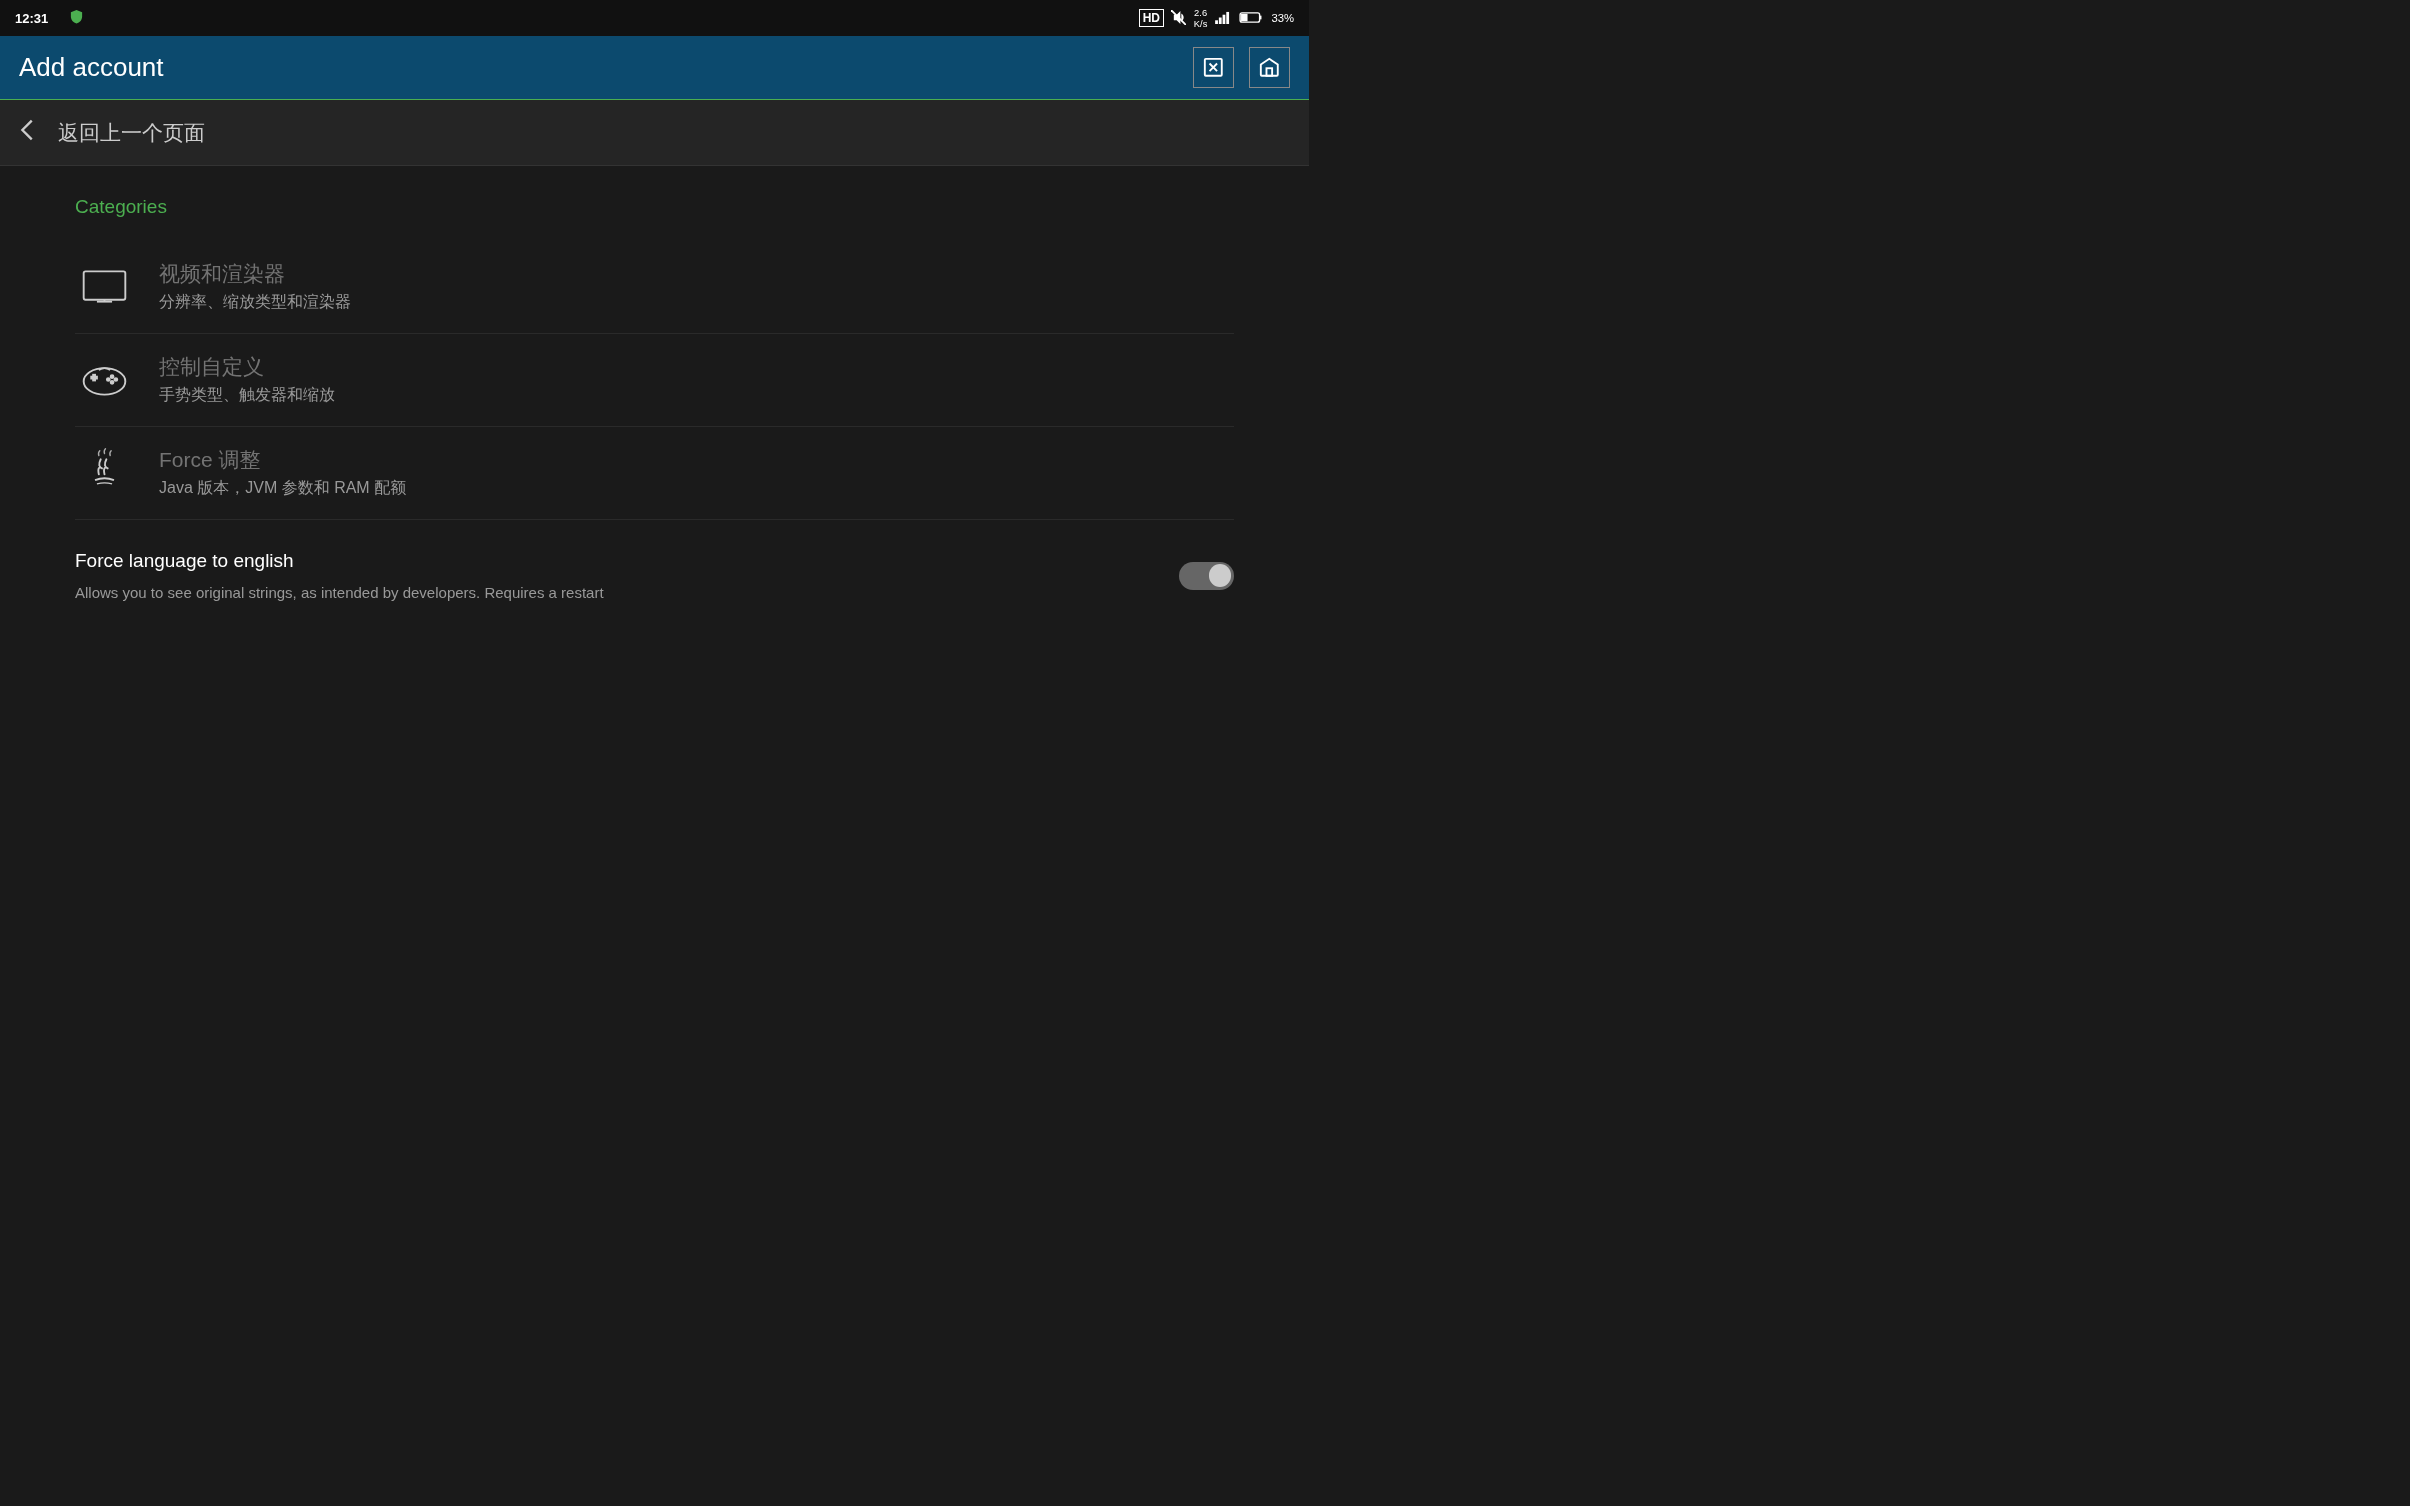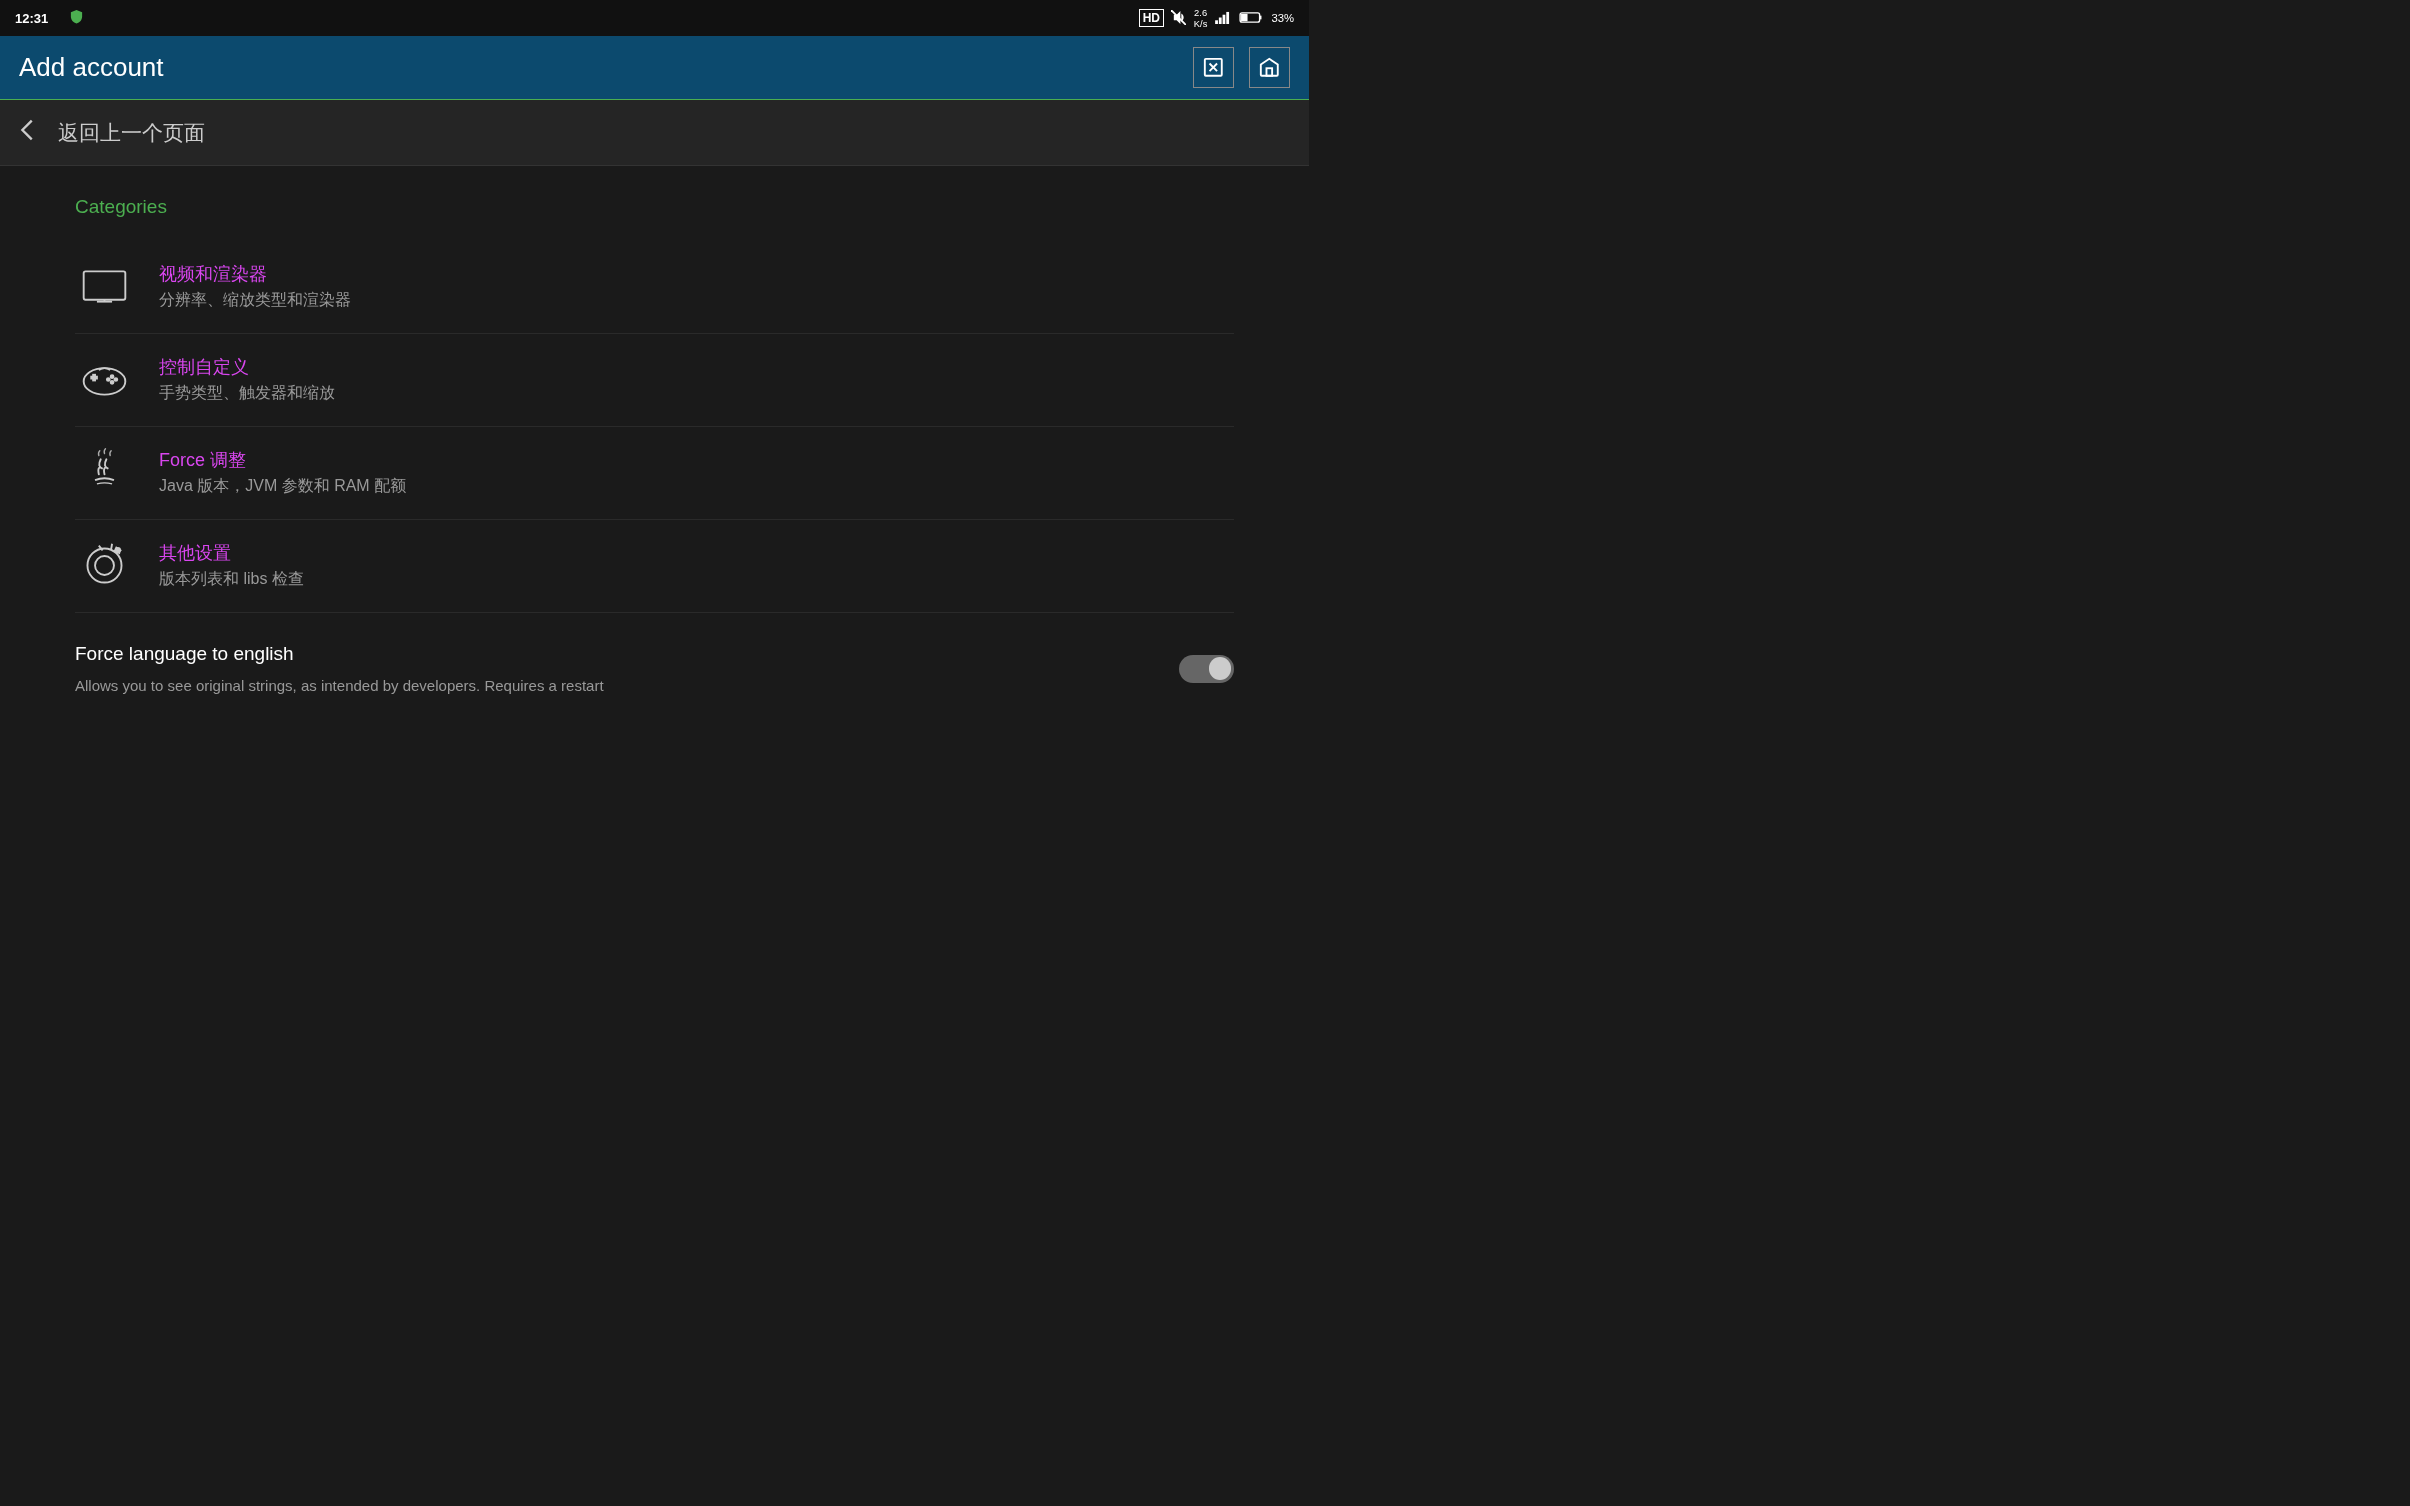--- a/index.html
+++ b/index.html
@@ -141,22 +141,22 @@
       height: 53px;
     }
 
     .menu-text-block {
       display: flex;
       flex-direction: column;
       gap: 3.8px;
     }
 
     .menu-title {
-      font-size: 18px;
-      color: #d946ef;
+      font-size: 21px;
+      color: #737373;
       font-weight: 400;
     }
 
     .menu-subtitle {
       font-size: 16px;
       color: #999999;
     }
 
     
     .toggle-item {
@@ -329,37 +329,20 @@
         <path d="M28 8 Q27 5 29 3" stroke="#aaaaaa" stroke-width="1.5" fill="none" stroke-linecap="round"></path>
         <path d="M34 10 Q33 7 35 5" stroke="#aaaaaa" stroke-width="1.5" fill="none" stroke-linecap="round"></path>
       </svg>
     </div>
     <div class="menu-text-block">
       <span class="menu-title">Force 调整</span>
       <span class="menu-subtitle">Java 版本，JVM 参数和 RAM 配额</span>
     </div>
   </div>
 
-  <div class="menu-item">
-    <div class="menu-icon">
-      <svg width="53" height="53" viewBox="0 0 56 56" fill="none" stroke="#cccccc" stroke-width="2">
-        <path d="M28 10 A18 18 0 1 0 28 46 A18 18 0 1 0 28 10z"></path>
-        <path d="M28 18 A10 10 0 1 0 28 38 A10 10 0 1 0 28 18z"></path>
-        <path d="M22 7 L26 12"></path>
-        <path d="M36 5 L35 11"></path>
-
-        <circle cx="42" cy="12" r="2.5" fill="#cccccc"></circle>
-        <path d="M40 8 L44 16 M38 12 L46 12" stroke="#cccccc" stroke-width="1.5"></path>
-      </svg>
-    </div>
-    <div class="menu-text-block">
-      <span class="menu-title">其他设置</span>
-      <span class="menu-subtitle">版本列表和 libs 检查</span>
-    </div>
-  </div>
 
   <div class="toggle-item">
     <div class="toggle-text-block">
       <span class="toggle-title">Force language to english</span>
       <span class="toggle-subtitle">Allows you to see original strings, as intended by developers. Requires a restart</span>
     </div>
     <div class="toggle-switch"></div>
   </div>
 
 </div>

